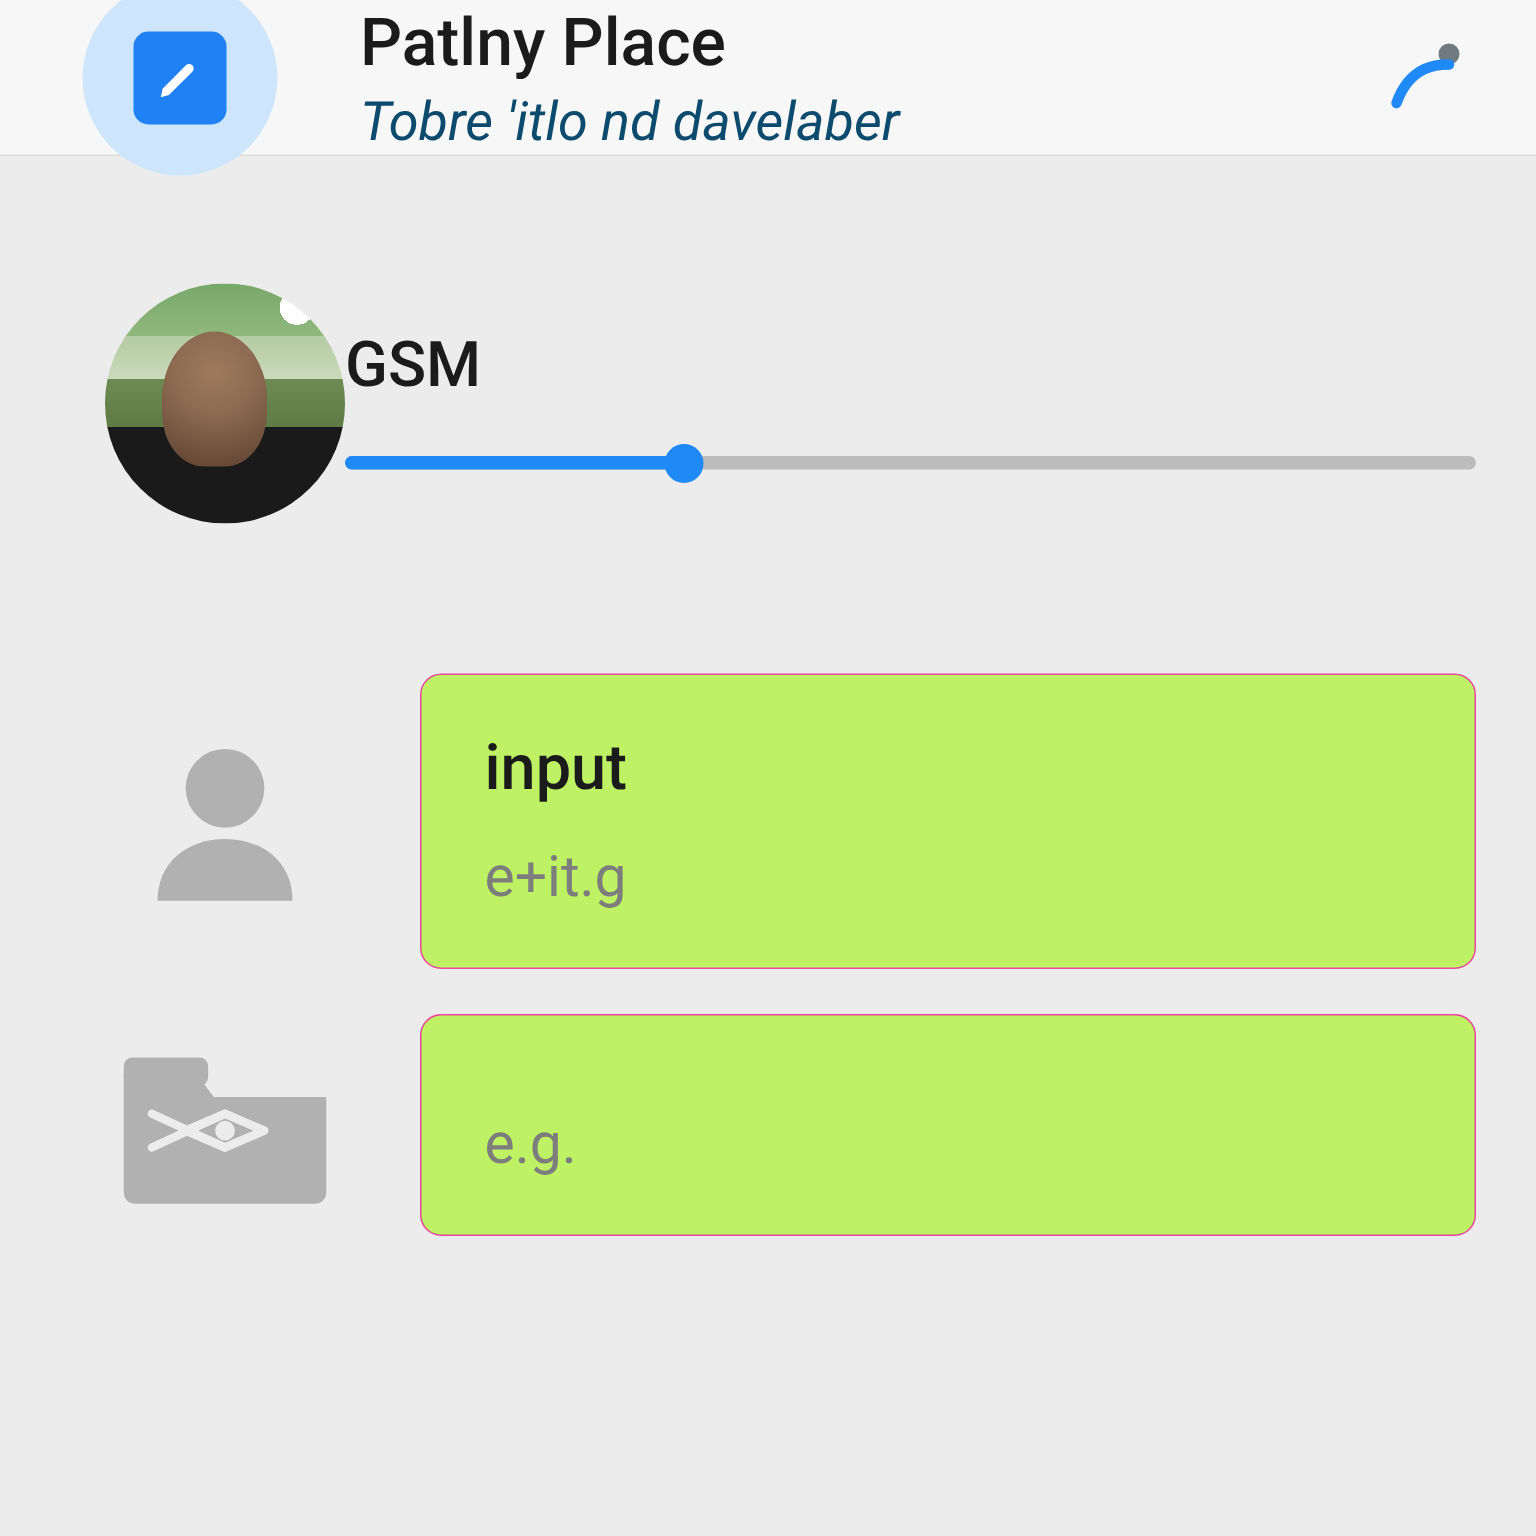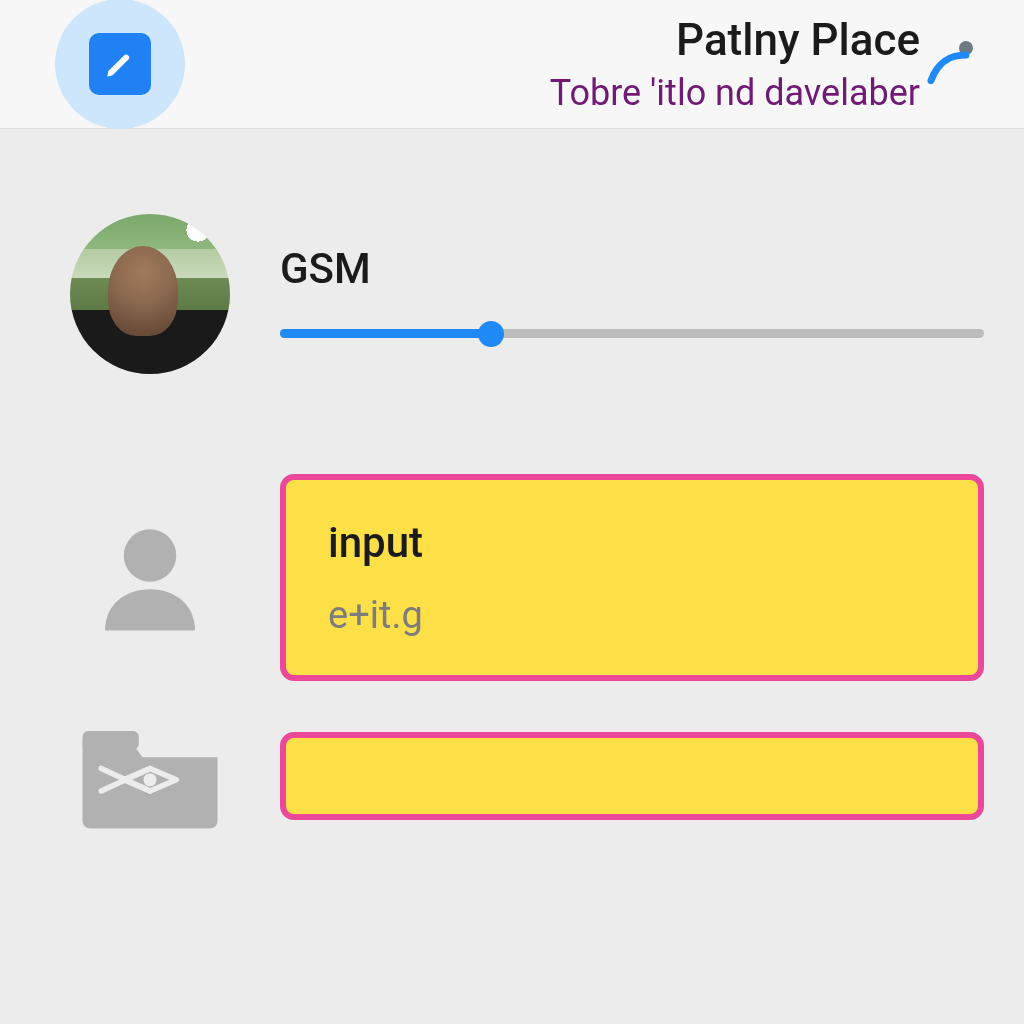--- a/index.html
+++ b/index.html
@@ -5,27 +5,26 @@
   * { box-sizing: border-box; margin: 0; padding: 0; }
   html, body { width: 1024px; height: 1024px; overflow: hidden; }
   body {
     font-family: -apple-system, BlinkMacSystemFont, "Segoe UI", Roboto, Arial, sans-serif;
     background: #ececec;
     color: #1a1a1a;
   }
 
   
   .header {
-    height: 129px;
+    height: 104px;
     background: #f7f7f7;
     border-bottom: 1px solid #dcdcdc;
     display: flex;
     align-items: center;
     padding: 0 40px 0 55px;
-    text-align: right;
   }
   .header-avatar {
     width: 130px; height: 130px;
     border-radius: 50%;
     background: #cde6fb;
     display: flex; align-items: center; justify-content: center;
     flex: 0 0 auto;
   }
   .header-avatar-inner {
     width: 62px; height: 62px;
@@ -38,22 +37,23 @@
     margin-left: 55px;
     flex: 1 1 auto;
   }
   .header-title {
     font-size: 44px;
     font-weight: 500;
     color: #1b1b1b;
   }
   .header-subtitle {
     font-size: 36px;
-    color: #701a75;
+    color: #0c4a6e;
     margin-top: 6px;
+    font-style: italic;
   }
   .header-action {
     flex: 0 0 auto;
     width: 64px; height: 64px;
     display: flex; align-items: center; justify-content: center;
   }
   .header-action svg { width: 56px; height: 56px; }
 
   
   .content {
@@ -64,21 +64,20 @@
     align-items: center;
     margin-bottom: 40px;
   }
   .row-icon {
     width: 160px; height: 160px;
     flex: 0 0 auto;
     display: flex; align-items: center; justify-content: center;
   }
   .row-body {
     flex: 1 1 auto;
-    margin-left: 50px;
   }
 
   
   .avatar-circle {
     width: 160px; height: 160px;
     border-radius: 50%;
     overflow: hidden;
     background:
       radial-gradient(circle at 80% 10%, #fefefe 0%, #fefefe 6%, transparent 6%),
       linear-gradient(to bottom,
@@ -132,22 +131,22 @@
     border-radius: 50%;
     transform: translate(-50%, -50%);
   }
 
   
   .row.card-row .row-icon { height: auto; }
   .row.card-row { align-items: center; margin-bottom: 30px; }
   .card {
     flex: 1 1 auto;
     margin-left: 50px;
-    background: #fde047;
-    border: 6px solid #ec4899;
+    background: #bef264;
+    border: 1px solid #ec4899;
     border-radius: 14px;
     padding: 38px 42px;
   }
   .card-title {
     font-size: 42px;
     font-weight: 500;
     color: #1b1b1b;
   }
   .card-sub {
     font-size: 38px;
@@ -220,16 +219,17 @@
     <div class="row-icon folder-icon">
       <svg viewBox="0 0 80 64">
         <path d="M4 14h26l6 8h40v34a4 4 0 0 1-4 4H8a4 4 0 0 1-4-4V14z" fill="#b1b1b1"></path>
         <rect x="4" y="8" width="30" height="10" rx="3" fill="#b1b1b1"></rect>
         <path d="M14 40l26-12M14 28l26 12" stroke="#ececec" stroke-width="3" stroke-linecap="round"></path>
         <path d="M26 34l14-6 14 6-14 6z" fill="none" stroke="#ececec" stroke-width="3" stroke-linejoin="round"></path>
         <circle cx="40" cy="34" r="3.5" fill="#ececec"></circle>
       </svg>
     </div>
     <div class="card">
+      <div class="card-sub">e.g.</div>
     </div>
   </div>
 
 </div>
 
 </body></html>

